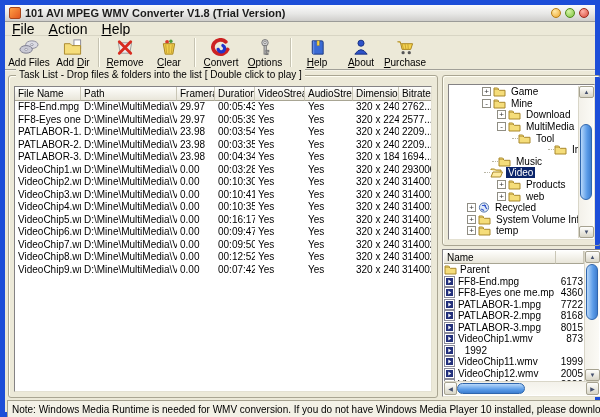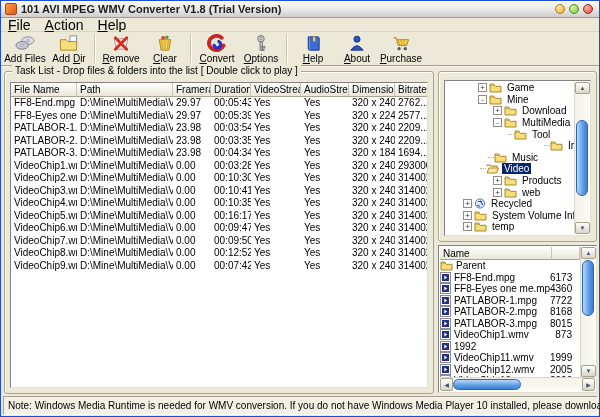--- a/index.html
+++ b/index.html
@@ -1,18 +1,18 @@
 <!DOCTYPE html>
 <html><head>
 <meta charset="utf-8">
 <style>
   * { margin:0; padding:0; box-sizing:border-box; }
   html,body { width:600px; height:417px; overflow:hidden; }
   body { font-family:"Liberation Sans", sans-serif; font-size:10px; color:#000; }
-  .window { position:relative; width:600px; height:417px; background:#ece9d8; border:1px solid #1d4ed8; }
+  .window { position:relative; width:600px; height:417px; background:#ece9d8; border:5px solid #1d4ed8; }
 
   
   .titlebar { position:absolute; left:0; top:0; width:100%; height:17px;
     background:linear-gradient(#fbfbfb,#e7e7e5 55%,#cfcecb); border-bottom:1px solid #9b9b98;
     display:flex; align-items:center; padding:0 4px; }
   .appicon { width:12px; height:12px; border-radius:2px; margin-right:4px;
     background:linear-gradient(135deg,#ff9e43,#e2571e); border:1px solid #a8441a; }
   .title { font-size:11px; font-weight:bold; color:#1c1c1c; white-space:nowrap; }
   .winbtns { margin-left:auto; display:flex; gap:4px; padding-right:2px; }
   .circle { width:10px; height:10px; border-radius:50%; display:inline-block; }
@@ -86,21 +86,21 @@
   
   .filepanel { position:absolute; left:437px; top:244px; width:159px; height:148px; background:#fff;
     border:1px solid; border-color:#848284 #e4e1d2 #e4e1d2 #848284; overflow:hidden; }
   .fheader { position:absolute; left:1px; top:1px; right:16px; height:13px; display:flex; }
   .fhcell { background:linear-gradient(#fefefc,#e9e6da); border-right:1px solid #c9c6b6;
     border-bottom:1px solid #a8a593; padding:1px 0 0 3px; }
   .fh-name { width:112px; } .fh-fill { flex:1; }
   .filerows { position:absolute; left:1px; top:14px; right:16px; bottom:15px; overflow:hidden; }
   .filerow { display:flex; align-items:center; height:11.5px; white-space:nowrap; }
   .fname { overflow:hidden; flex:1; }
-  .fsize { flex:none; width:30px; text-align:right; padding-right:8px; }
+  .fsize { flex:none; width:30px; text-align:right; padding-right:1px; }
   .filepanel .vscroll { bottom:15px; }
 
   
   .notebar { position:absolute; left:2px; top:395px; width:595px; height:19px;
     background:#f3f1e6; border:1px solid; border-color:#a6a290 #fffef4 #fffef4 #a6a290;
     display:flex; align-items:center; padding:0 4px; white-space:nowrap; font-size:10px; }
   .notebar .spacer { flex:1; }
   u { text-decoration:underline; }
 </style>
 </head>

